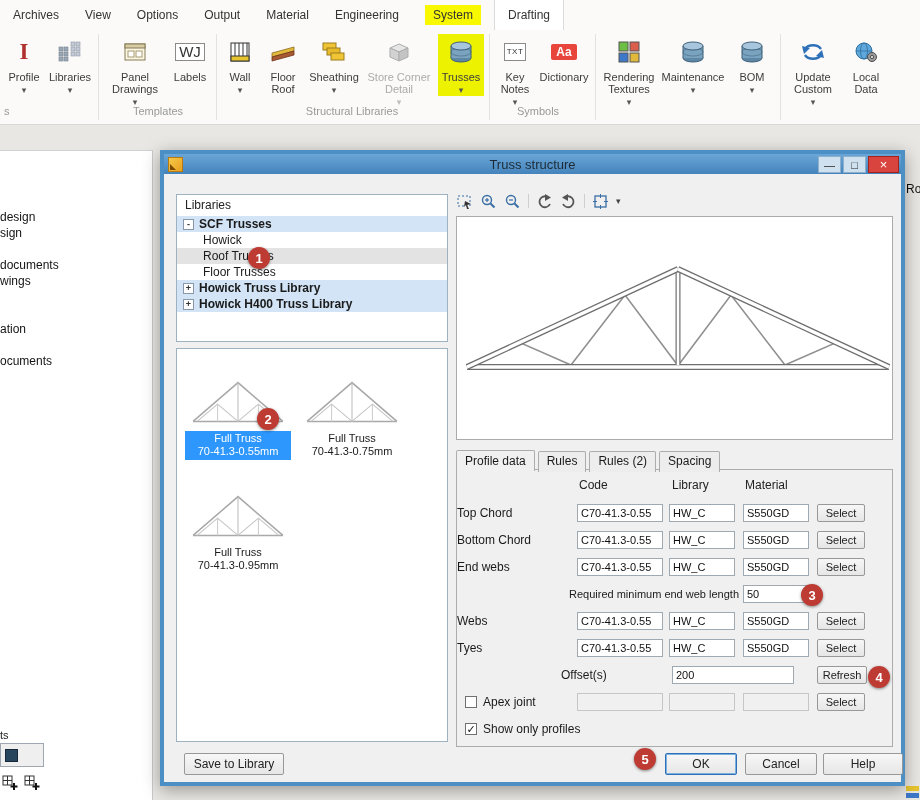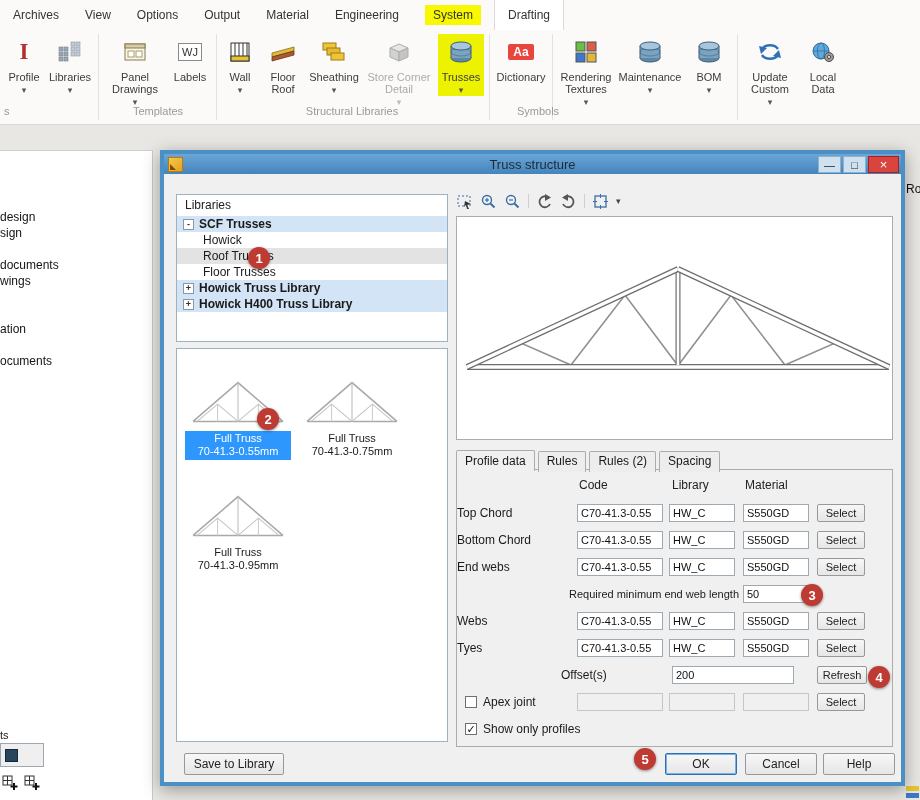--- a/index.html
+++ b/index.html
@@ -17,21 +17,21 @@
   .ribbonline { position:absolute; top:124px; left:0; width:100%; height:1px; background:#D8D8D8; z-index:4; }
   .rbtn { display:flex; flex-direction:column; align-items:center; text-align:center; font-size:11px; line-height:12px; color:#3c3c3c; padding:2px 2px 0; cursor:default; }
   .rbtn .ric { height:32px; display:flex; align-items:center; justify-content:center; margin-bottom:3px; }
   .rbtn.disabled { color:#ABABAB; }
   .rbtn.hl-yellow { background:#EDF200;align-items:center; }
   .rsep { width:1px; background:#E2E2E2; height:86px; margin:0 2px; flex:none; }
   .caret::after { content:"▾"; font-size:9px; color:#555; }
   .rbtn.disabled .caret::after { color:#BDBDBD; }
   .icon26 { width:26px; height:24px; }
   .glyph-I { font-family:"Liberation Serif", serif; font-size:23px; font-weight:bold; color:#B03030; line-height:24px; }
-  .wjbox { border:1px solid #8A8A8A; background:#fff; font-size:11px; padding:2px 3px; color:#333; }
+  .wjbox { border:1px solid #8A8A8A; background:#fff; font-size:15px; padding:2px 3px; color:#333; }
   .txtbox { border:1px solid #8A8A8A; background:#fff; font-size:8px; padding:2px 2px; color:#333; letter-spacing:.5px; }
   .aabox { background:#E8453C; color:#fff; font-size:12px; font-weight:bold; padding:2px 5px; border-radius:2px; }
   .grouplabels { position:absolute; top:105px; left:0; width:100%; height:18px; font-size:11px; color:#999; z-index:5; }
   .glbl { position:absolute; text-align:center; }
 
   
   .workspace { position:absolute; top:125px; left:0; width:100%; height:675px; background:#E9E7E3; }
   .sidebar { position:absolute; left:0; top:25px; width:153px; height:650px; background:#FFFFFF; border-top:1px solid #D0D0D0; border-right:1px solid #C9C9C9; font-size:12px; color:#141414; }
   .snav { position:absolute; left:0; white-space:nowrap; cursor:pointer; }
   .minipanel { position:absolute; left:0; top:578px; width:46px; font-size:11px; color:#222; }
@@ -327,20 +327,27 @@
     <div class="rbtn hl-yellow" style="width:46px">
       <div class="ric">
           <svg class="icon26">
             <use href="#i-db"></use>
           </svg>
         </div>
       <span>Trusses</span>
         <span class="caret"></span>
     </div>
     <div class="rsep"></div>
+    <div class="rbtn" style="width:40px">
+      <div class="ric">
+          <span class="txtbox">TXT</span>
+        </div>
+      <span>Key Notes</span>
+        <span class="caret"></span>
+    </div>
     <div class="rbtn" style="width:52px">
       <div class="ric">
           <span class="aabox">Aa</span>
         </div>
       <span>Dictionary</span>
     </div>
     <div class="rsep"></div>
     <div class="rbtn" style="width:56px">
       <div class="ric">
           <svg class="icon26">
@@ -594,21 +601,21 @@
           <input class="fin colmat dis" style="top: 223px;" disabled="">
           <button class="btn selbtn" style="top:223px">Select</button>
 
           <span class="cb checked" style="top:253px;left:8px"></span>
           <span class="flabel" style="top:250px;left:26px">Show only profiles</span>
         </div>
 
         <button class="btn bigbtn" style="left:20px;top:573px;width:100px">Save to Library</button>
         <button class="btn bigbtn okbtn" style="left:501px;top:573px;width:72px">OK</button>
         <button class="btn bigbtn" style="left:581px;top:573px;width:72px">Cancel</button>
-        <button class="btn bigbtn" style="left:659px;top:573px;width:72px">Help</button>
+        <button class="btn bigbtn" style="left:659px;top:573px;width:80px">Help</button>
       </div>
     </div>
   </div>
 
   <div class="badge" style="left:248px;top:247px">1</div>
   <div class="badge" style="left:257px;top:408px">2</div>
   <div class="badge" style="left:801px;top:584px">3</div>
   <div class="badge" style="left:868px;top:666px">4</div>
   <div class="badge" style="left:634px;top:748px">5</div>
 

